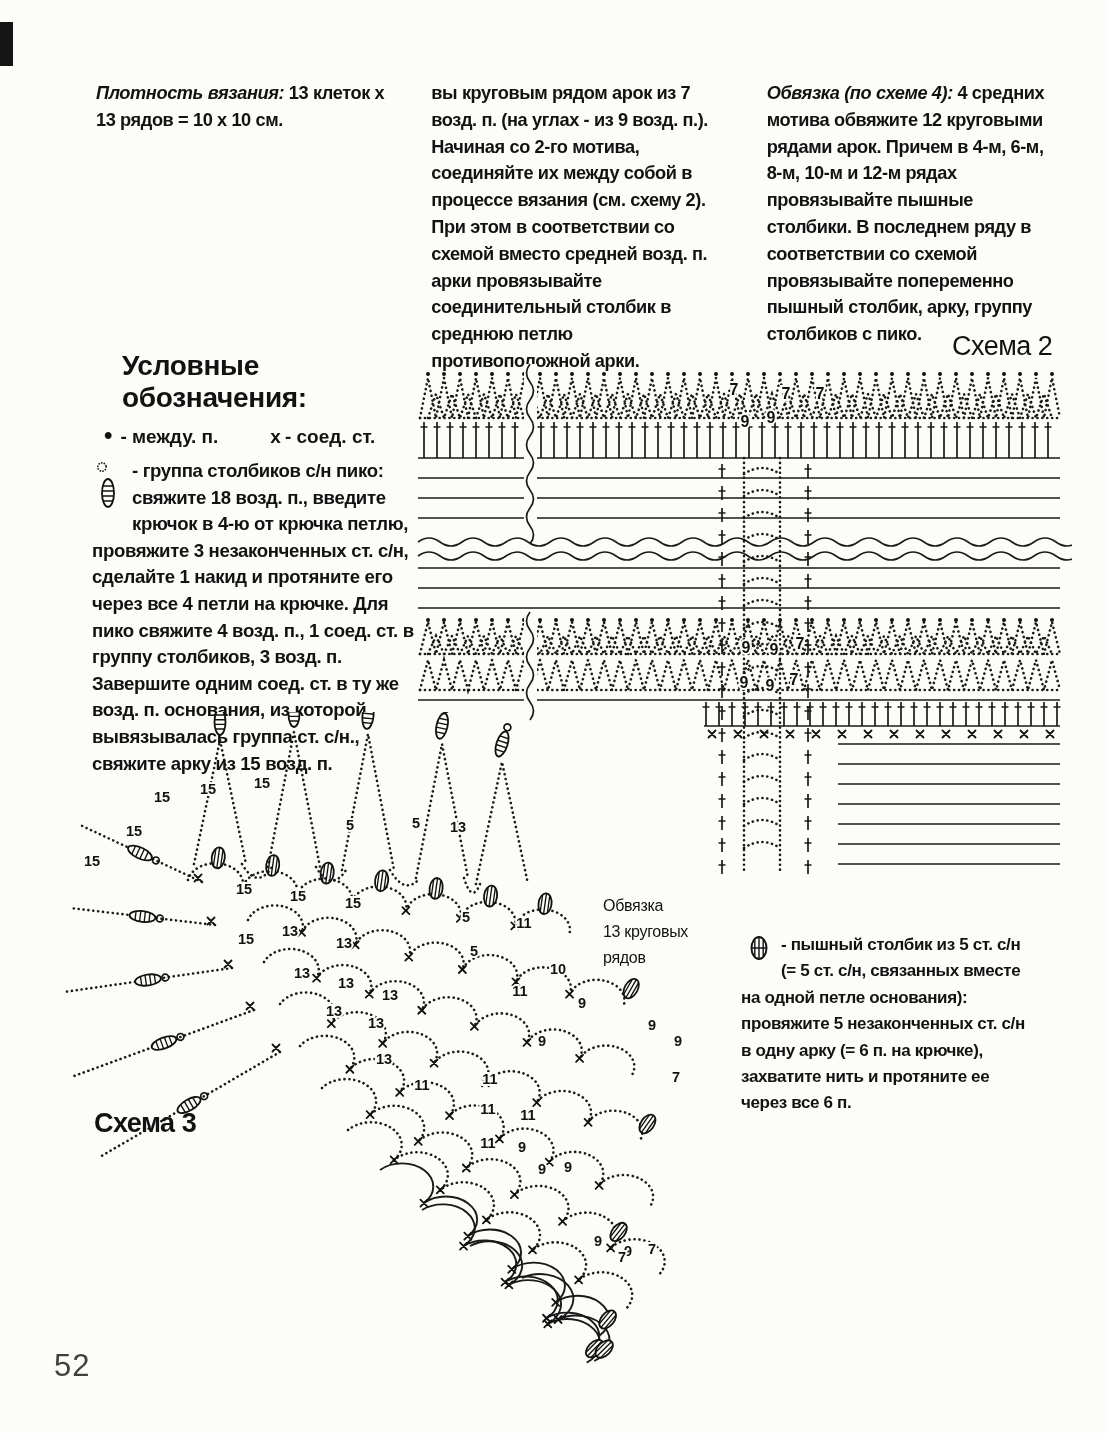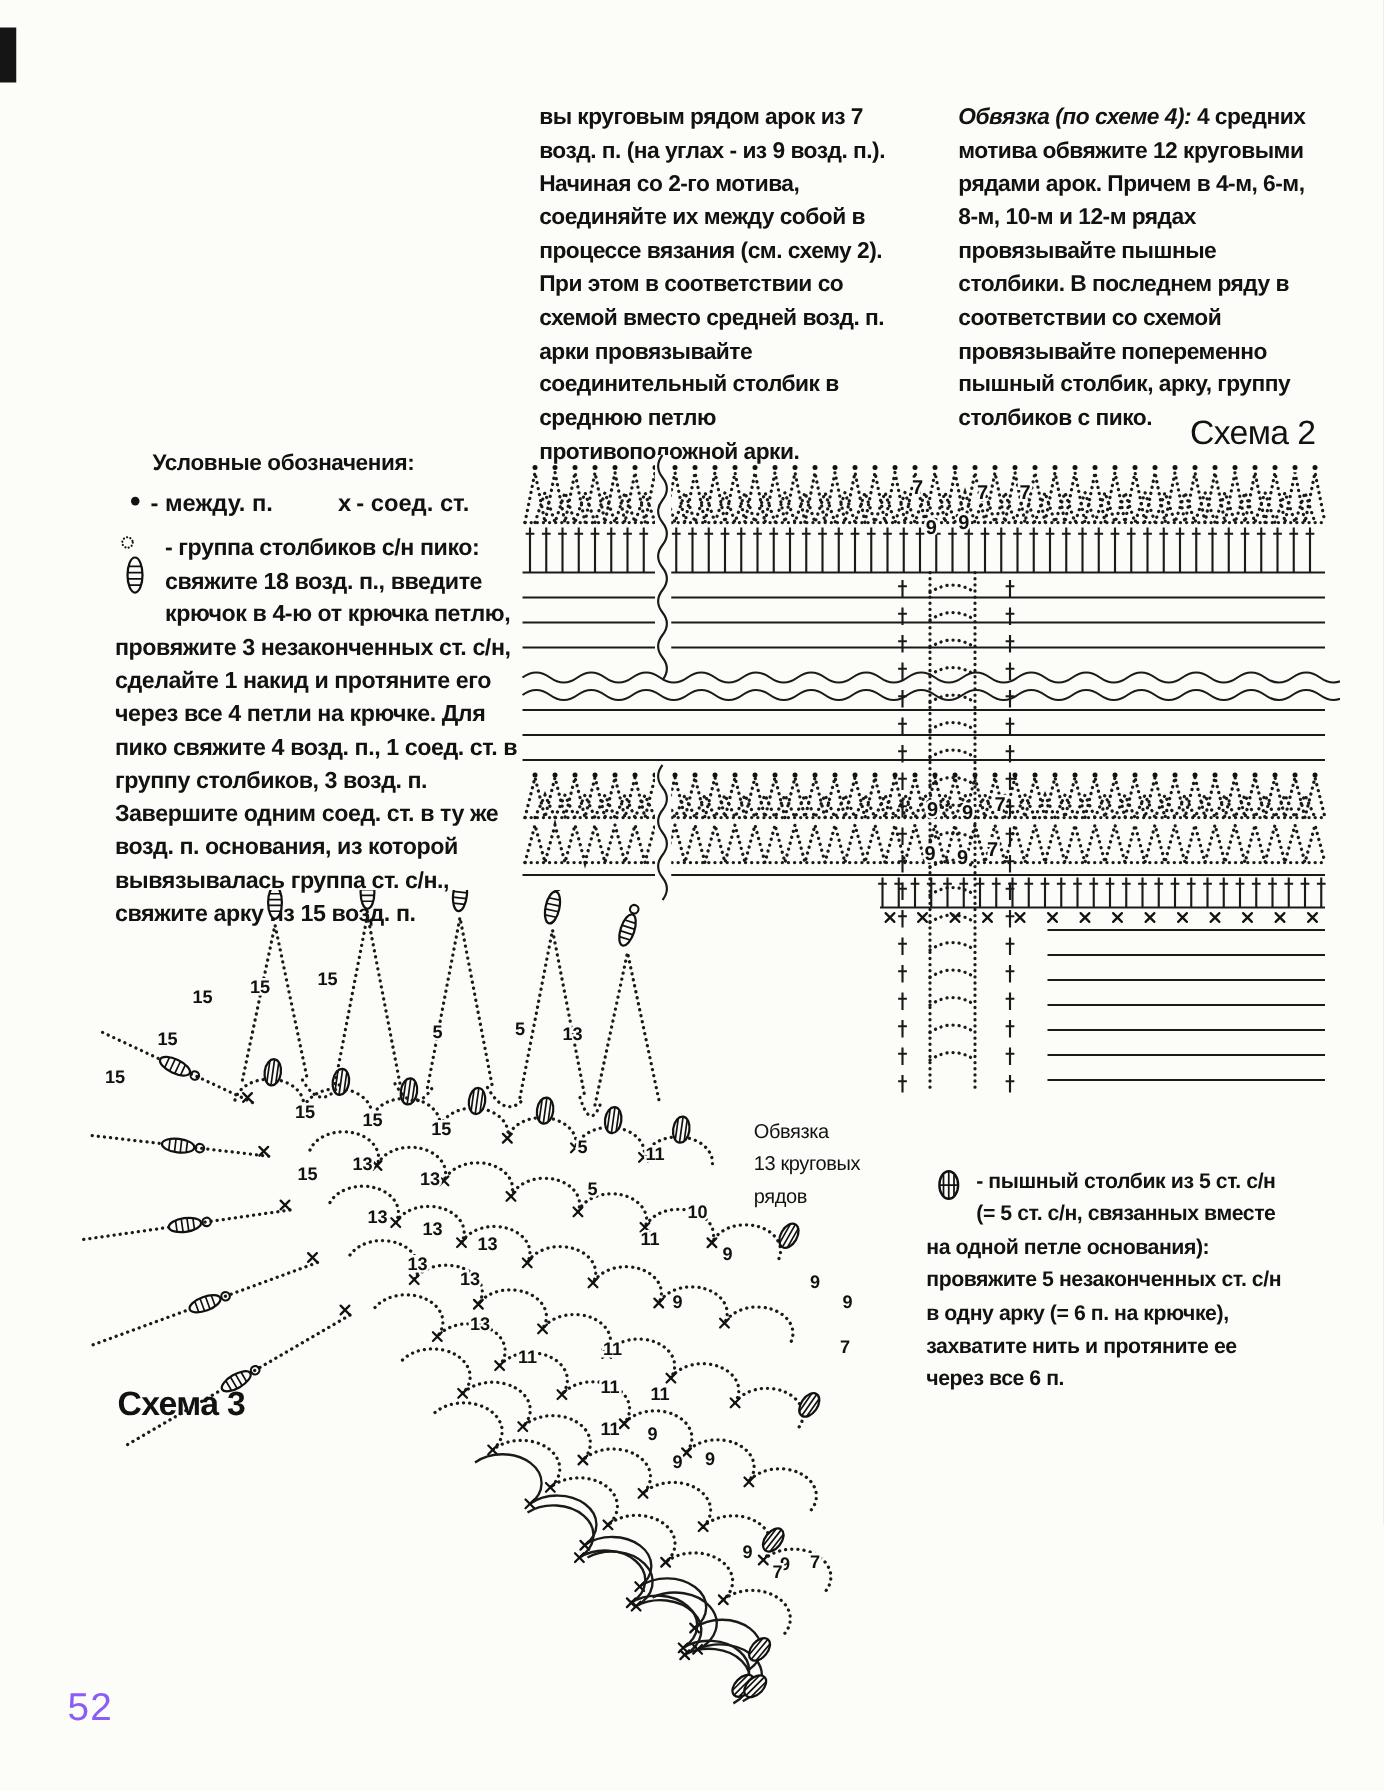--- a/index.html
+++ b/index.html
@@ -13,59 +13,60 @@
          grid-template-columns:1fr 1fr 1fr;column-gap:40px}
   .intro p{font-size:18.2px;line-height:26.8px;font-weight:700;letter-spacing:-0.4px;text-align:left}
   .lead{font-style:italic;font-weight:700}
 
   
   .scheme2-title{position:absolute;left:952px;top:331px;font-size:27px;font-weight:400;letter-spacing:-0.5px}
   .scheme3-title{position:absolute;left:94px;top:1108px;font-size:27px;font-weight:700;letter-spacing:-0.5px}
 
   
   .legend{position:absolute;left:92px;top:350px;width:326px}
-  .legend-title{font-size:18px;font-weight:700;margin:10px 0 12px 30px;letter-spacing:-0.3px}
+  .legend-title{font-size:28px;font-weight:700;margin:0 0 12px 30px;letter-spacing:-0.3px}
   .legend-row{display:flex;align-items:baseline;font-size:19px;font-weight:700;margin-left:12px}
   .sym-dot{font-size:24px;line-height:18px;margin-right:8px}
   .sym-x{margin-left:52px;margin-right:4px;font-size:19px;font-weight:700}
   .legend-item{margin-top:10px;font-size:18.6px;line-height:26.6px;font-weight:700;letter-spacing:-0.35px}
   .gsym-box{float:left;width:32px;height:54px;margin:2px 8px 2px 0}
   .legend-text{font-weight:700}
 
   
   .pufflegend{position:absolute;left:741px;top:932px;width:298px;font-size:17px;line-height:26.4px;
               font-weight:700;letter-spacing:-0.35px}
   .psym-box{float:left;width:28px;height:32px;margin:0 8px 0 4px}
 
   
   .s2svg{position:absolute;left:412px;top:362px}
   .s3svg{position:absolute;left:50px;top:712px}
   .edging-note{position:absolute;left:603px;top:893px;width:118px;font-size:16px;line-height:26px;
                font-weight:400;white-space:pre-line;z-index:5;letter-spacing:-0.3px}
-  .pagenum{position:absolute;left:54px;top:1348px;font-size:31px;color:#8b5cf6;letter-spacing:1px}
+  .pagenum{position:absolute;left:54px;top:1348px;font-size:31px;color:#404040;letter-spacing:1px}
 
   
   .dot{fill:none;stroke:#1a1a1a;stroke-width:2.6;stroke-dasharray:0.1 4.8;stroke-linecap:round}
   .ln{fill:none;stroke:#1a1a1a;stroke-width:1.7}
   .lnm{fill:none;stroke:#1a1a1a;stroke-width:1.9}
   .lnt{fill:none;stroke:#111;stroke-width:1.35}
   .lnx{fill:none;stroke:#111;stroke-width:1.8;stroke-linecap:round}
   text.num,text.num2{font-family:"Liberation Sans",sans-serif;font-weight:700;fill:#111;
                      text-anchor:middle;paint-order:stroke;stroke:#fcfcf9;stroke-width:4px}
   text.num{font-size:14.5px}
   text.num2{font-size:16px}
 </style>
 </head>
 <body>
 
 <div class="sheet">
   <div class="scan-mark"></div>
 
   <section class="intro">
     <div class="col">
+      <p><span class="lead">Плотность вязания:</span> <span>13 клеток х 13 рядов = 10 х 10 см.</span></p>
     </div>
     <div class="col">
       <p><span>вы круговым рядом арок из 7 возд. п. (на углах - из 9 возд. п.). Начиная со 2-го мотива, соединяйте их между собой в процессе вязания (см. схему 2). При этом в соответствии со схемой вместо средней возд. п. арки провязывайте соединительный столбик в среднюю петлю противоположной арки.</span></p>
     </div>
     <div class="col">
       <p><span class="lead">Обвязка (по схеме 4):</span> <span>4 средних мотива обвяжите 12 круговыми рядами арок. Причем в 4-м, 6-м, 8-м, 10-м и 12-м рядах провязывайте пышные столбики. В последнем ряду в соответствии со схемой провязывайте попеременно пышный столбик, арку, группу столбиков с пико.</span></p>
     </div>
   </section>
 
   <h2 class="scheme2-title">Схема 2</h2>

